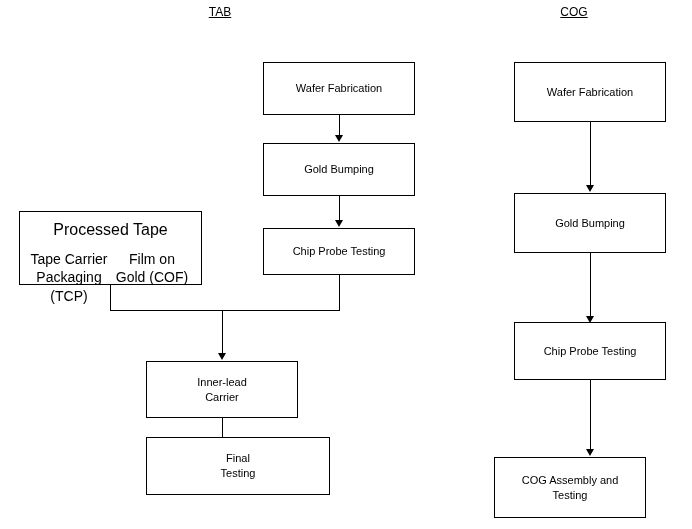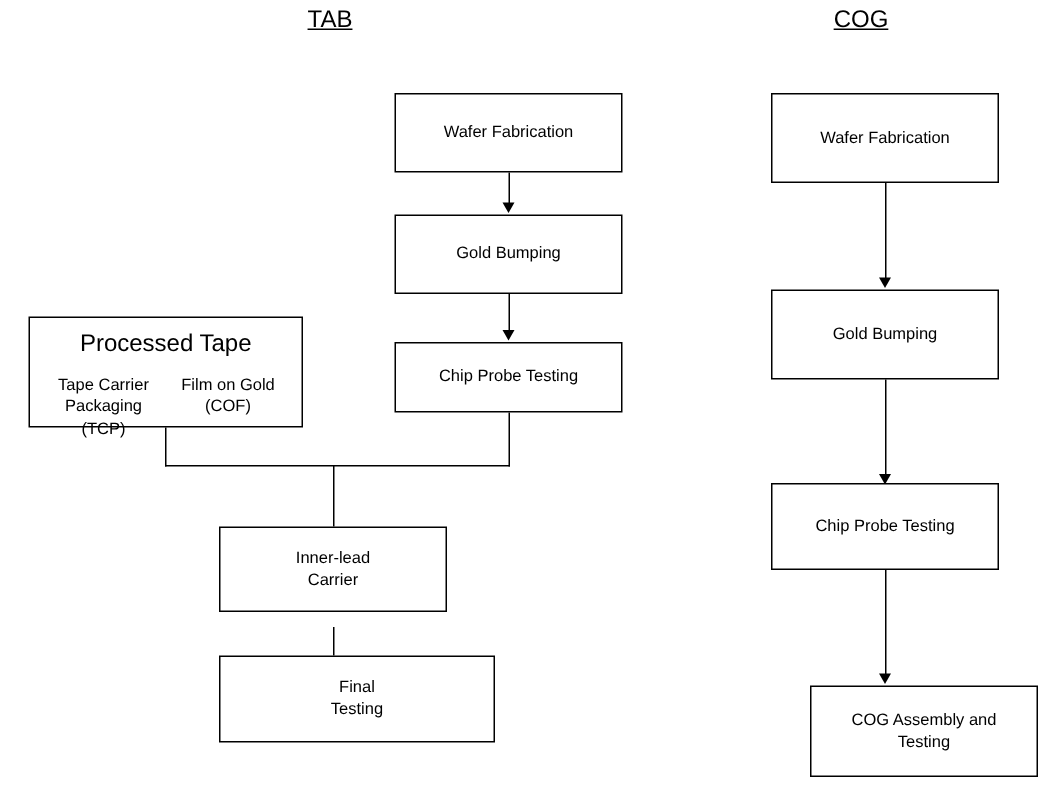--- a/index.html
+++ b/index.html
@@ -13,21 +13,21 @@
   }
   #canvas {
     position: relative;
     width: 692px;
     height: 529px;
     background: #ffffff;
     overflow: hidden;
   }
   .col-title {
     position: absolute;
-    font-size: 16px;
+    font-size: 12px;
     text-align: center;
     text-decoration: underline;
     white-space: nowrap;
   }
   .node {
     position: absolute;
     box-sizing: border-box;
     border: 1px solid #000000;
     background: #ffffff;
     display: flex;
@@ -54,21 +54,21 @@
   }
   .tape-cols {
     display: flex;
     justify-content: space-between;
     margin-top: 9px;
     padding: 0 10px;
   }
   .tape-col {
     width: 78px;
     text-align: center;
-    font-size: 11px;
+    font-size: 14px;
     line-height: 1.35;
   }
   .line {
     position: absolute;
     background: #000000;
   }
   .vline { width: 1px; }
   .hline { height: 1px; }
   .arrowhead {
     position: absolute;
@@ -120,21 +120,21 @@
       </div>
     </div>
   </div>
 
   <div class="line vline" style="left:110px; top:285px; height:26px;"></div>
   <div class="line vline" style="left:339px; top:275px; height:36px;"></div>
   <div class="line hline" style="left:110px; top:310px; width:230px;"></div>
   <div class="line vline" style="left:222px; top:310px; height:46px;"></div>
   <div class="arrowhead" style="left:218px; top:353px;"></div>
 
-  <div class="node" style="left:146px; top:351px; width:152px; height:57px;">
+  <div class="node" style="left:146px; top:361px; width:152px; height:57px;">
     <div>
       <span>Inner-lead</span>
       <span>Carrier</span>
     </div>
   </div>
 
   <div class="line vline" style="left:222px; top:418px; height:37px;"></div>
   <div class="arrowhead" style="left:218px; top:452px;"></div>
 
   <div class="node" style="left:146px; top:437px; width:184px; height:58px;">
@@ -158,20 +158,20 @@
   <div class="line vline" style="left:590px; top:253px; height:67px;"></div>
   <div class="arrowhead" style="left:586px; top:316px;"></div>
 
   <div class="node" style="left:514px; top:322px; width:152px; height:58px;">
     <span>Chip Probe Testing</span>
   </div>
 
   <div class="line vline" style="left:590px; top:380px; height:72px;"></div>
   <div class="arrowhead" style="left:586px; top:449px;"></div>
 
-  <div class="node" style="left:540px; top:457px; width:152px; height:61px;">
+  <div class="node" style="left:494px; top:457px; width:152px; height:61px;">
     <div>
       <span>COG Assembly and</span>
       <span>Testing</span>
     </div>
   </div>
 
 </div>
 
 </body></html>

